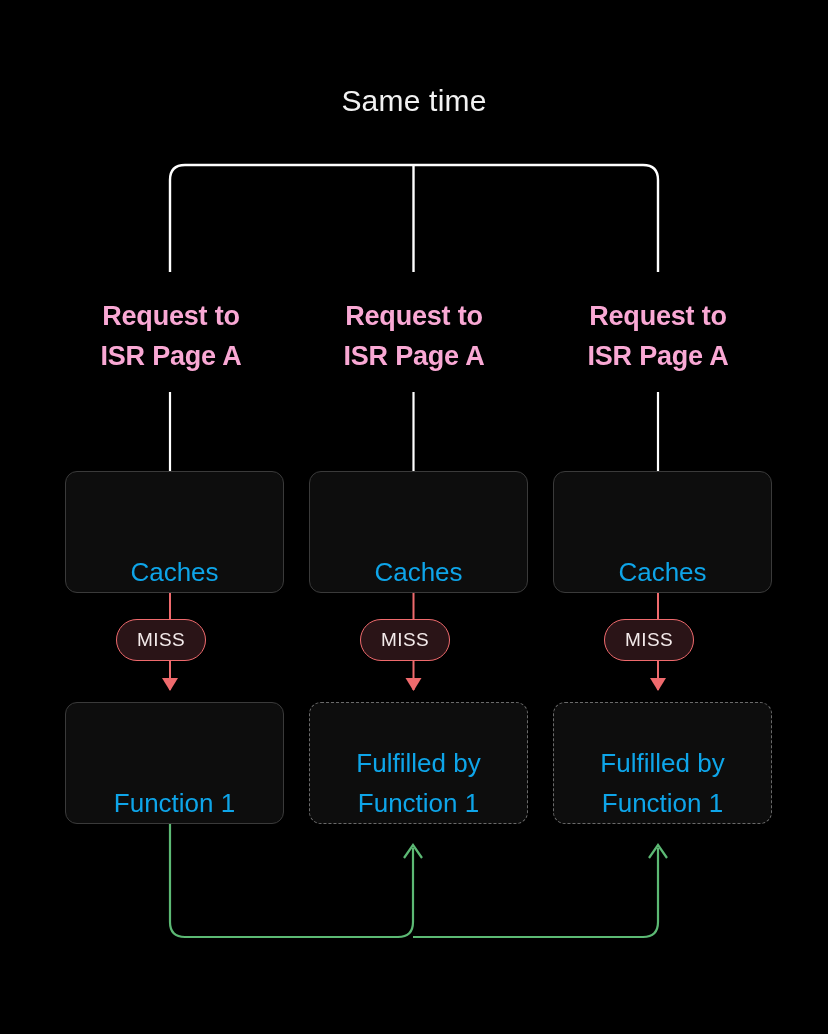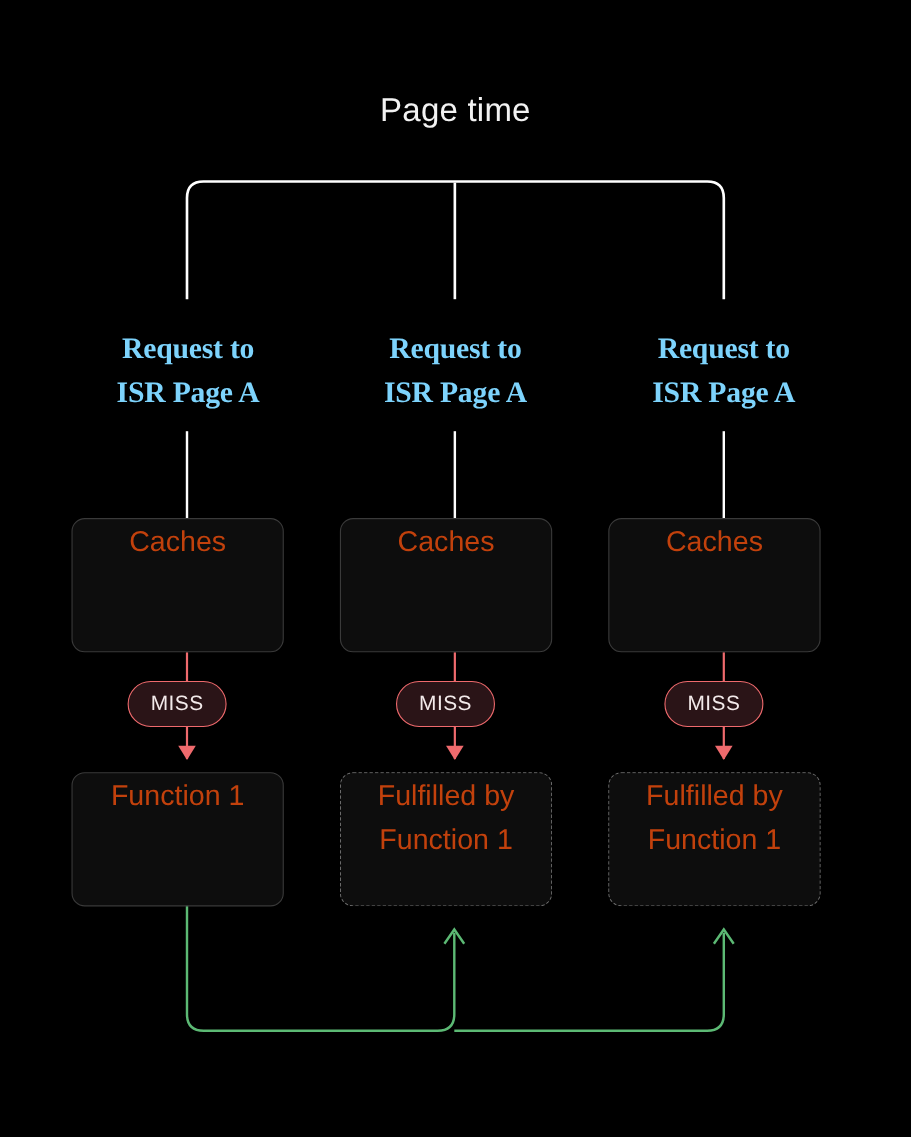--- a/index.html
+++ b/index.html
@@ -44,39 +44,38 @@
   }
 
   .col-heading {
     position: absolute;
     top: 296px;
     width: 260px;
     text-align: center;
     font-size: 27px;
     font-weight: 700;
     line-height: 40px;
-    color: #7dd3fc;
+    color: #f9a8d4;
     letter-spacing: -0.2px;
-    font-family: Liberation Serif, serif;
   }
   .col-heading .l2 { display: block; }
 
   .node {
     position: absolute;
-    width: 193px;
+    width: 219px;
     height: 122px;
     border-radius: 12px;
     background: #0d0d0d;
     display: flex;
-    align-items: flex-start;
+    align-items: flex-end;
     justify-content: center;
     text-align: center;
     font-size: 26px;
     line-height: 40px;
-    color: #c2410c;
+    color: #0ea5e9;
     box-sizing: border-box;
   }
   .node.solid {
     border: 1px solid #3a3a3a;
   }
   .node.dashed {
     border: 1px dashed #6a6a6a;
   }
   .node .txt { display: block; }
 
@@ -95,21 +94,21 @@
     letter-spacing: 0.4px;
     box-sizing: border-box;
     white-space: nowrap;
   }
 </style>
 </head>
 <body>
 
 <div id="stage">
 
-  <div class="title">Page time</div>
+  <div class="title">Same time</div>
 
   <svg id="wires" viewBox="0 0 828 1034">
 
     <path d="M 170 272 L 170 180 Q 170 165 185 165 L 643 165 Q 658 165 658 180 L 658 272" fill="none" stroke="#ffffff" stroke-width="2.4" stroke-linecap="butt"></path>
 
     <line x1="413.5" y1="166" x2="413.5" y2="272" stroke="#ffffff" stroke-width="2.4"></line>
 
     <line x1="170" y1="392" x2="170" y2="472" stroke="#ffffff" stroke-width="2.2"></line>
     <line x1="413.5" y1="392" x2="413.5" y2="472" stroke="#ffffff" stroke-width="2.2"></line>
     <line x1="658" y1="392" x2="658" y2="472" stroke="#ffffff" stroke-width="2.2"></line>

